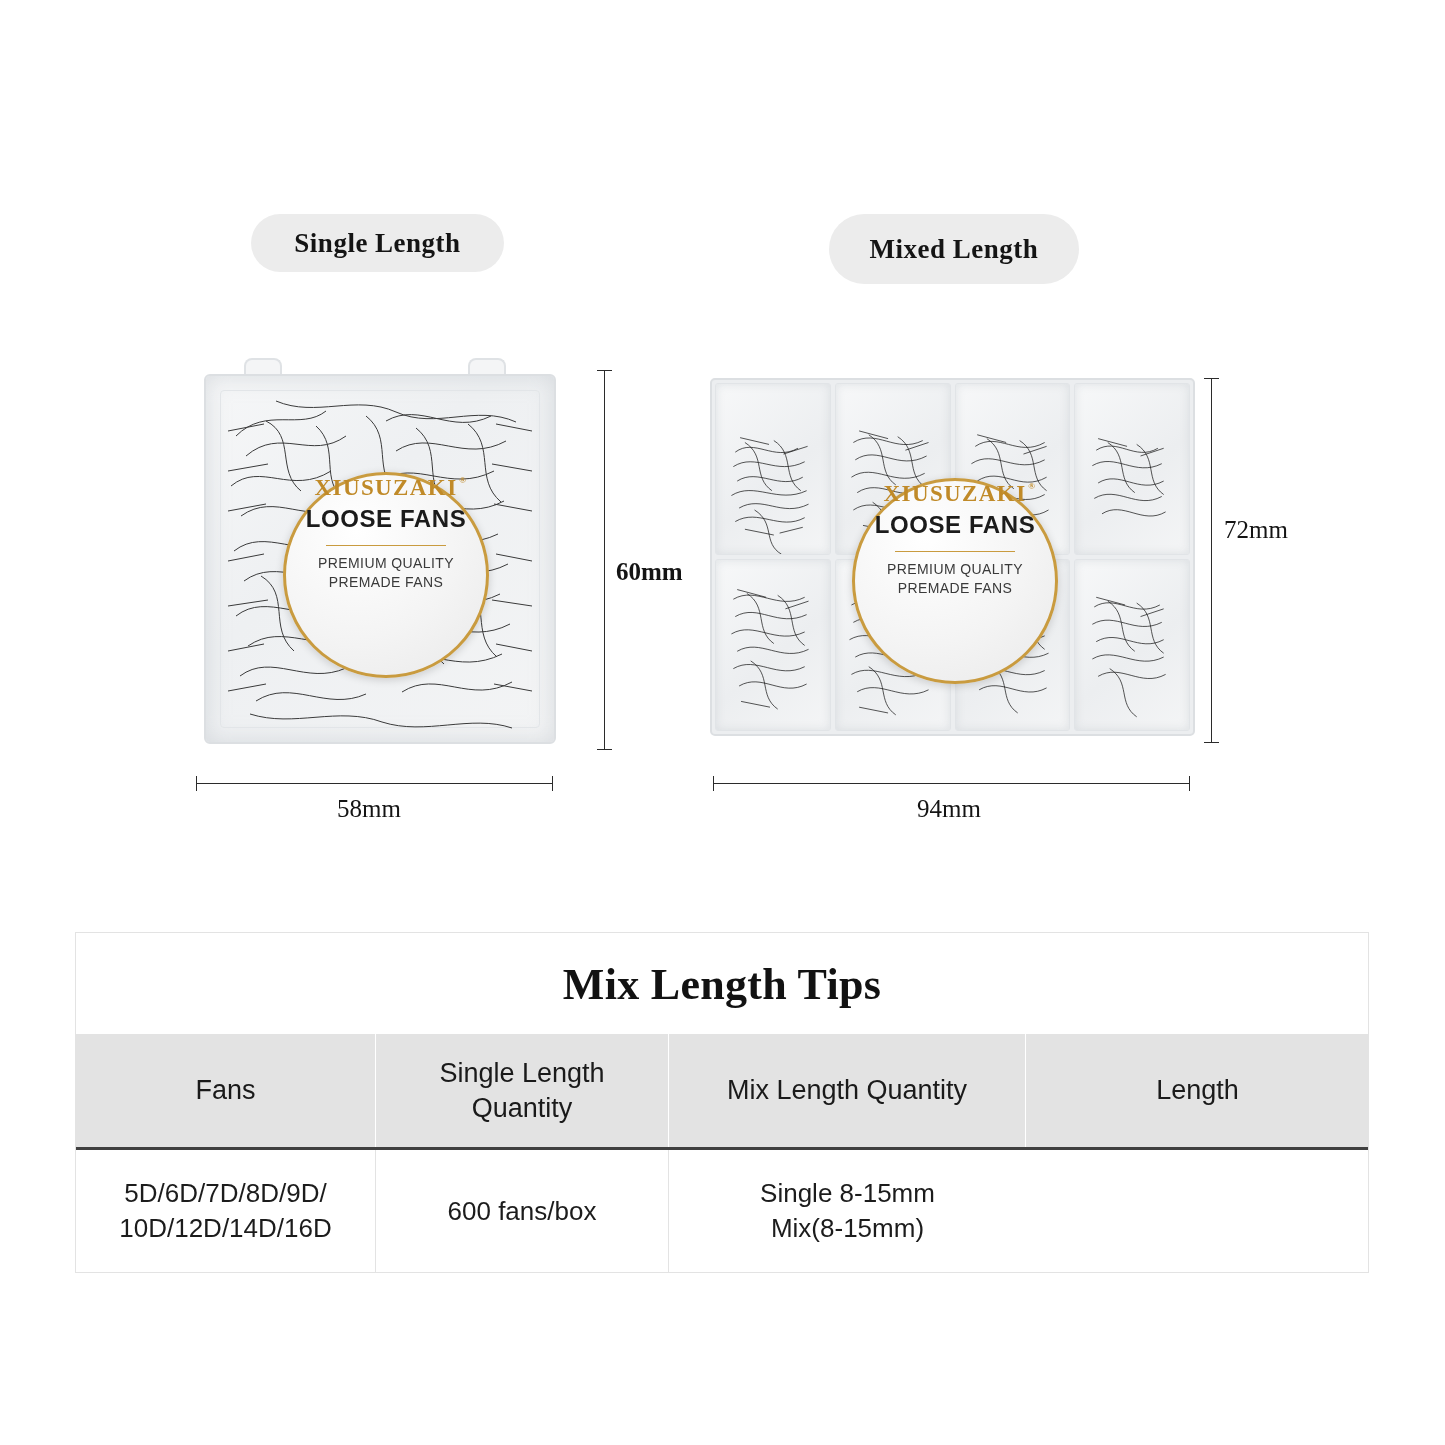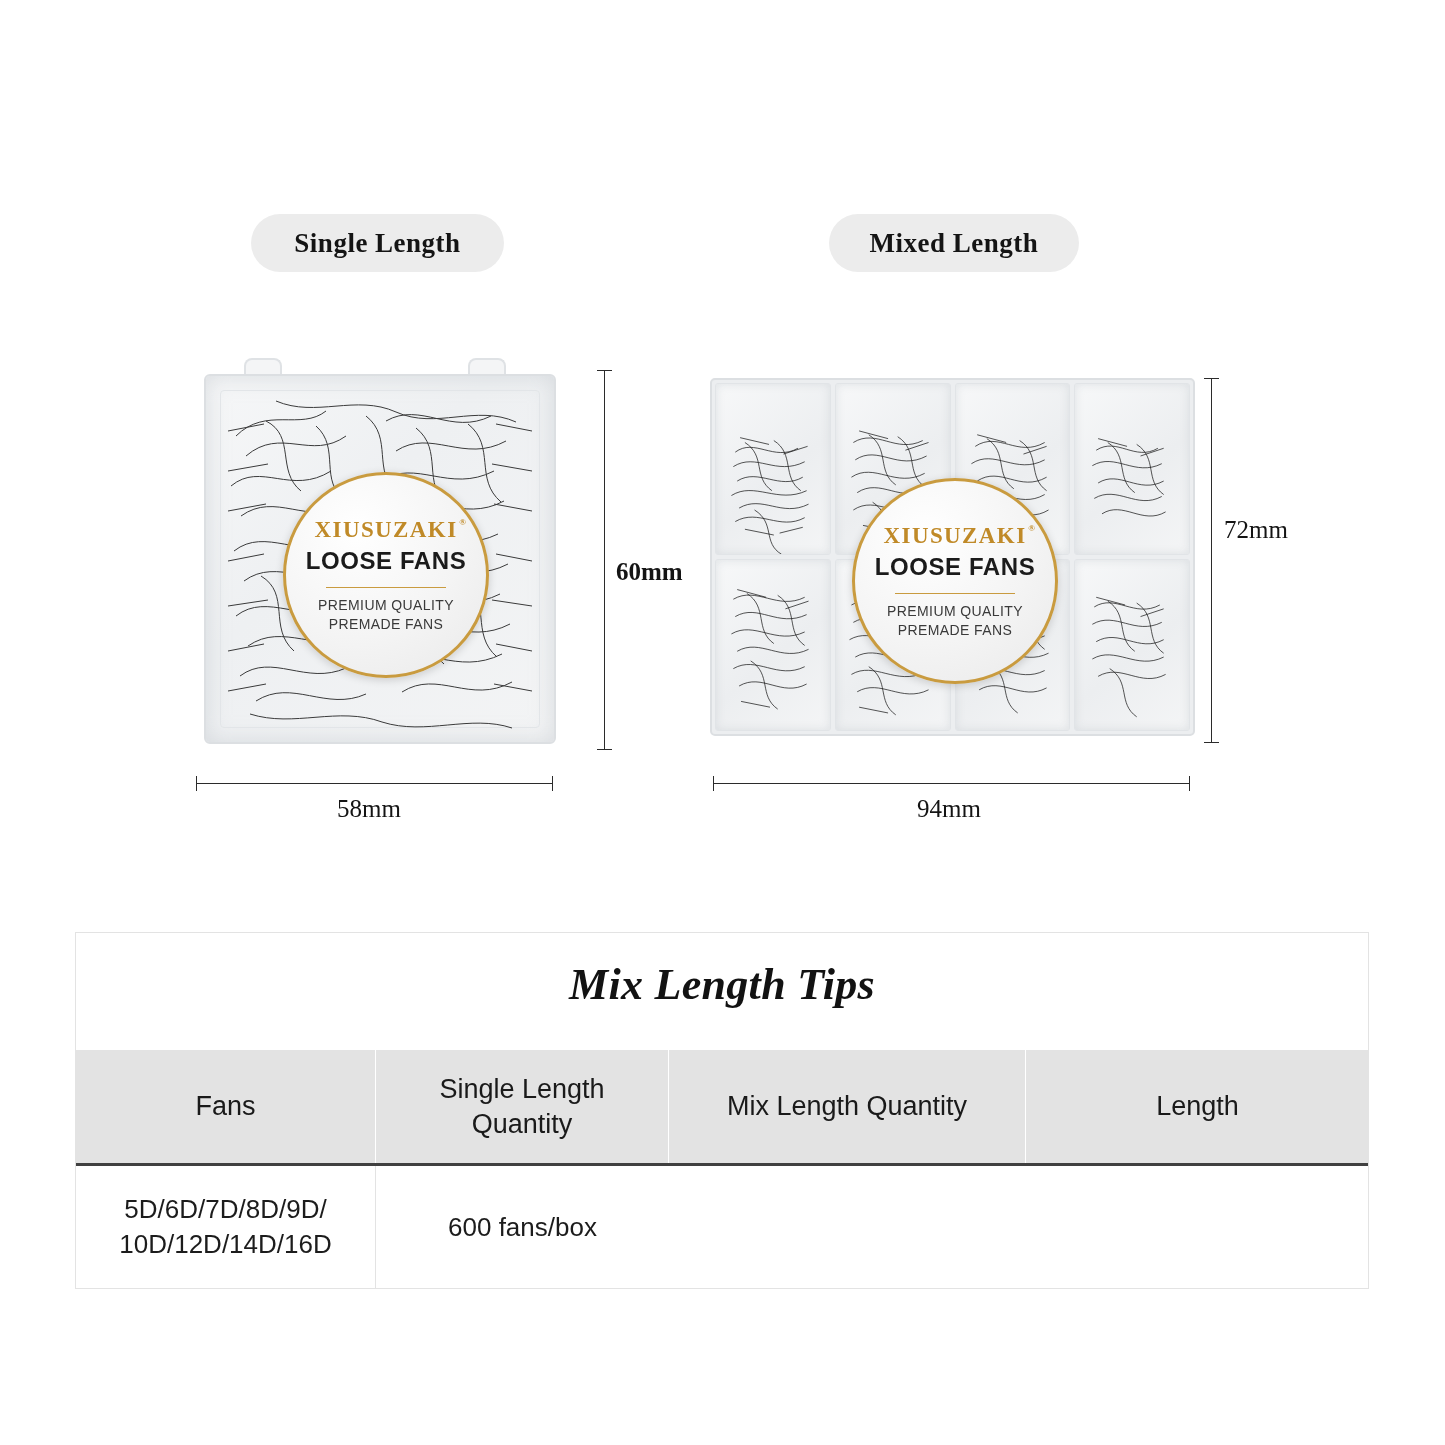--- a/index.html
+++ b/index.html
@@ -24,21 +24,21 @@
     display: flex;
     align-items: center;
     justify-content: center;
     font-family: "Liberation Serif", serif;
     font-size: 27px;
     font-weight: 700;
     letter-spacing: 0.5px;
     color: #141414;
   }
   #pill-single { left: 251px; top: 214px; width: 253px; height: 58px; }
-  #pill-mixed  { left: 829px; top: 214px; width: 250px; height: 58px; font-family: Liberation Serif, serif; }
+  #pill-mixed  { left: 829px; top: 214px; width: 250px; height: 70px; font-family: Liberation Serif, serif; }
 
   
   .photo {
     position: absolute;
   }
   #photo-single { left: 196px; top: 352px; width: 364px; height: 400px; }
   #photo-mixed  { left: 710px; top: 368px; width: 485px; height: 375px; }
 
   
   .box-single {
@@ -104,21 +104,21 @@
   
   .label-disc {
     position: absolute;
     border-radius: 50%;
     background: radial-gradient(circle at 35% 28%, #ffffff 0%, #f4f4f4 55%, #e9e9e9 100%);
     border: 3px solid #c99b3f;
     box-shadow: 0 2px 8px rgba(0,0,0,0.16);
     display: flex;
     flex-direction: column;
     align-items: center;
-    justify-content: center;
+    justify-content: flex-start;
     text-align: center;
   }
   #disc-single { left: 87px; top: 120px; width: 200px; height: 200px; }
   #disc-mixed  { left: 142px; top: 110px; width: 200px; height: 200px; }
   .brand {
     font-family: "Liberation Serif", serif;
     font-size: 23px;
     font-weight: 700;
     color: #c08a28;
     letter-spacing: 1.4px;
@@ -211,24 +211,23 @@
     width: 1294px;
     border: 1px solid #e3e3e3;
     box-sizing: border-box;
     background: #fff;
   }
   .table-title {
     font-family: "Liberation Serif", serif;
     font-size: 44px;
     font-weight: 700;
     text-align: center;
-    padding: 26px 0 40px 0;
+    padding: 26px 0 24px 0;
     color: #121212;
     letter-spacing: 0.3px;
-    font-style: italic;
   }
   .t-row {
     display: grid;
     grid-template-columns: 300px 293px 357px 343px;
   }
   .t-head {
     background: #e3e3e3;
   }
   .t-head .t-cell {
     font-size: 27px;
@@ -399,14 +398,18 @@
   </div>
 
   <div class="t-row t-body">
     <div class="t-cell">
       <span class="cell-line">5D/6D/7D/8D/9D/</span>
       <span class="cell-line">10D/12D/14D/16D</span>
     </div>
     <div class="t-cell big-cell">
       <span class="cell-line">600 fans/box</span>
     </div>
+    <div class="t-cell">
+      <span class="cell-line">Single 8-15mm</span>
+      <span class="cell-line">Mix(8-15mm)</span>
+    </div>
   </div>
 </div>
 
 </body></html>

